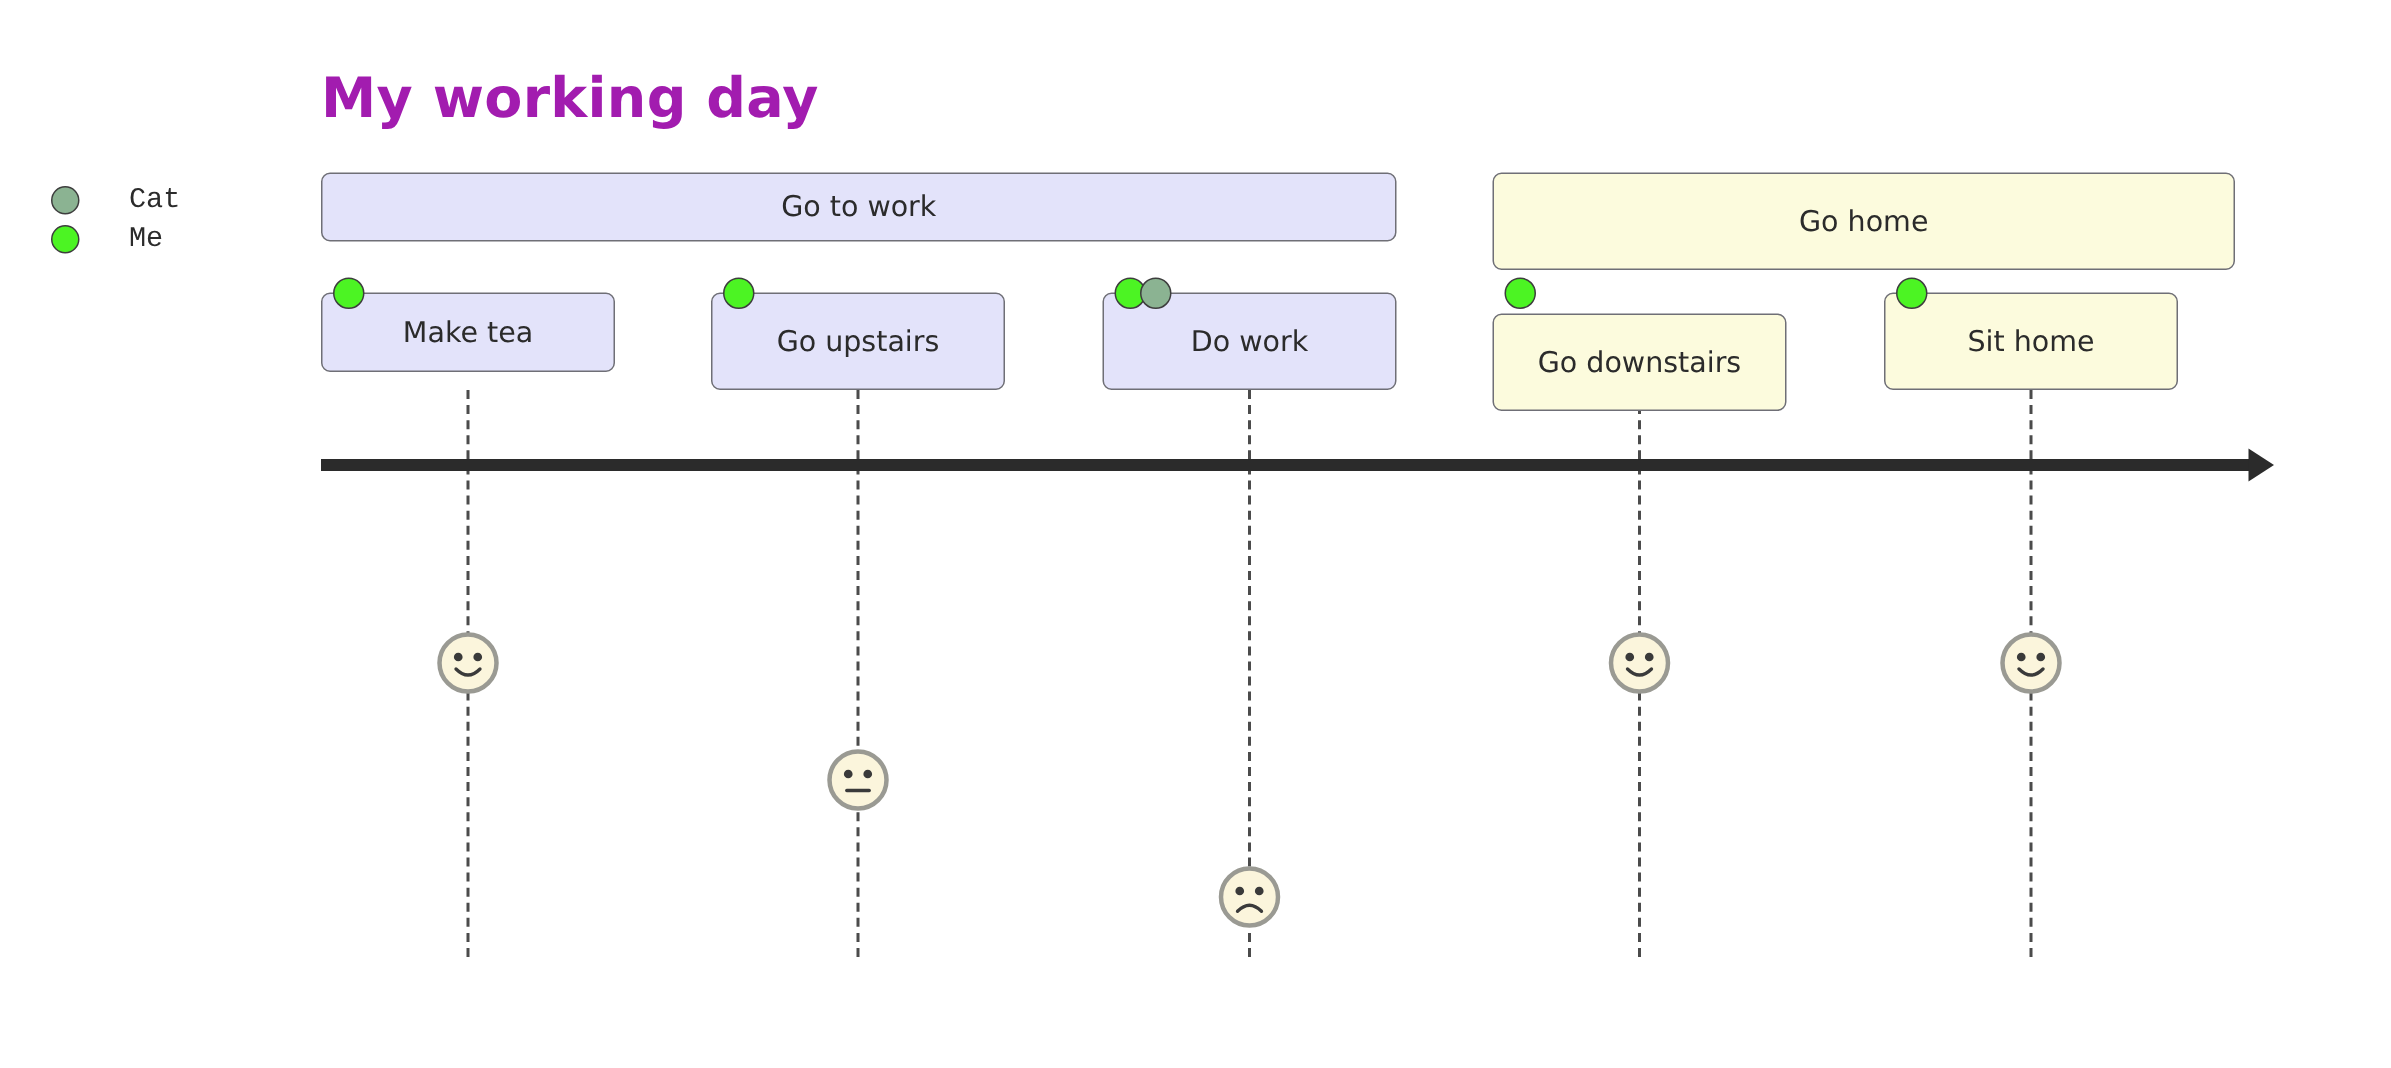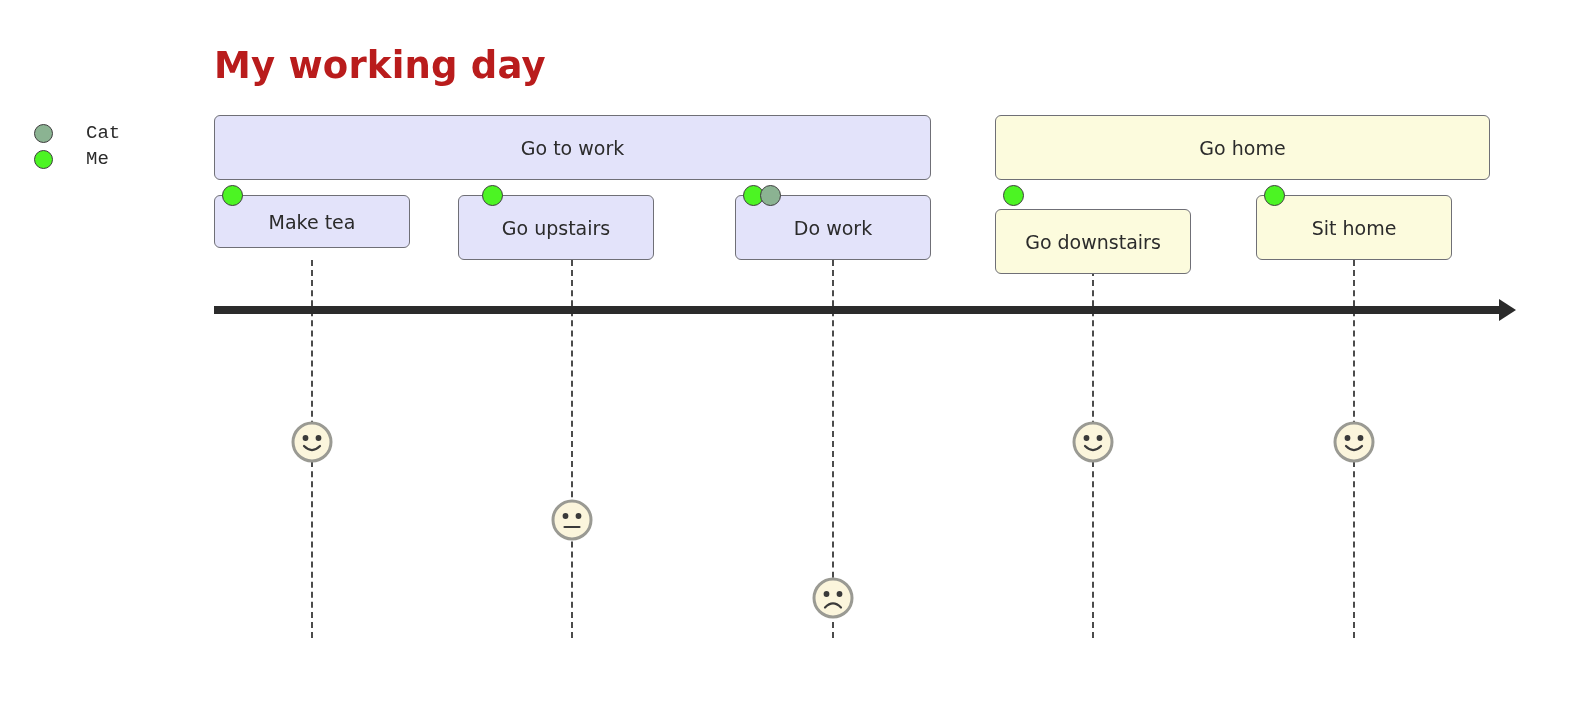--- a/index.html
+++ b/index.html
@@ -20,21 +20,21 @@
   }
 
   
   .page-title {
     position: absolute;
     left: 214px;
     top: 44px;
     font-size: 37px;
     font-weight: bold;
     letter-spacing: 0.2px;
-    color: #b91c1c;
+    color: #a21caf;
     white-space: nowrap;
   }
 
   
   .legend {
     position: absolute;
     left: 34px;
     top: 120px;
   }
   .legend-row {
@@ -134,33 +134,33 @@
   </div>
 
   <div id="ticks">
       <div class="tick-line" style="left: 311px; top: 260px; height: 378px; border-left-color: rgb(75, 75, 75);"></div>
       <div class="tick-line" style="left: 571px; top: 260px; height: 378px; border-left-color: rgb(75, 75, 75);"></div>
       <div class="tick-line" style="left: 832px; top: 260px; height: 378px; border-left-color: rgb(75, 75, 75);"></div>
       <div class="tick-line" style="left: 1092px; top: 260px; height: 378px; border-left-color: rgb(75, 75, 75);"></div>
       <div class="tick-line" style="left: 1353px; top: 260px; height: 378px; border-left-color: rgb(75, 75, 75);"></div>
     </div>
   <div id="phases">
-      <div class="bar bar-purple" style="left: 214px; top: 115px; width: 717px; height: 65px; border-color: rgb(111, 111, 118);">
+      <div class="bar bar-purple" style="left: 214px; top: 115px; width: 717px; height: 46px; border-color: rgb(111, 111, 118);">
         <span>Go to work</span>
       </div>
       <div class="bar bar-yellow" style="left: 995px; top: 115px; width: 495px; height: 65px; border-color: rgb(111, 111, 118);">
         <span>Go home</span>
       </div>
     </div>
   <div id="tasks">
       <div class="bar bar-purple" style="left: 214px; top: 195px; width: 196px; height: 53px; border-color: rgb(111, 111, 118);">
         <span>Make tea</span>
       </div>
       <div class="dot" style="background: rgb(76, 244, 35); left: 222px; top: 185px; z-index: 5;"></div>
-      <div class="bar bar-purple" style="left: 458px; top: 195px; width: 196px; height: 65px; border-color: rgb(111, 111, 118);">
+      <div class="bar bar-purple" style="left: 474px; top: 195px; width: 196px; height: 65px; border-color: rgb(111, 111, 118);">
         <span>Go upstairs</span>
       </div>
       <div class="dot" style="background: rgb(76, 244, 35); left: 482px; top: 185px; z-index: 5;"></div>
       <div class="bar bar-purple" style="left: 735px; top: 195px; width: 196px; height: 65px; border-color: rgb(111, 111, 118);">
         <span>Do work</span>
       </div>
       <div class="dot" style="background: rgb(76, 244, 35); left: 743px; top: 185px; z-index: 5;"></div>
       <div class="dot" style="background: rgb(139, 179, 146); left: 760px; top: 185px; z-index: 6;"></div>
       <div class="bar bar-yellow" style="left: 995px; top: 209px; width: 196px; height: 65px; border-color: rgb(111, 111, 118);">
         <span>Go downstairs</span>

